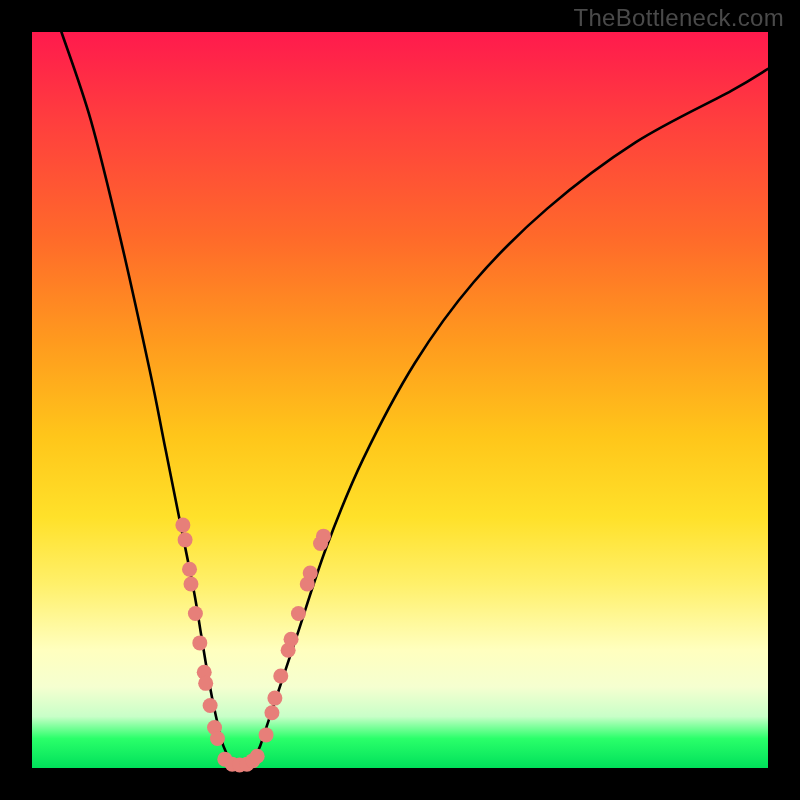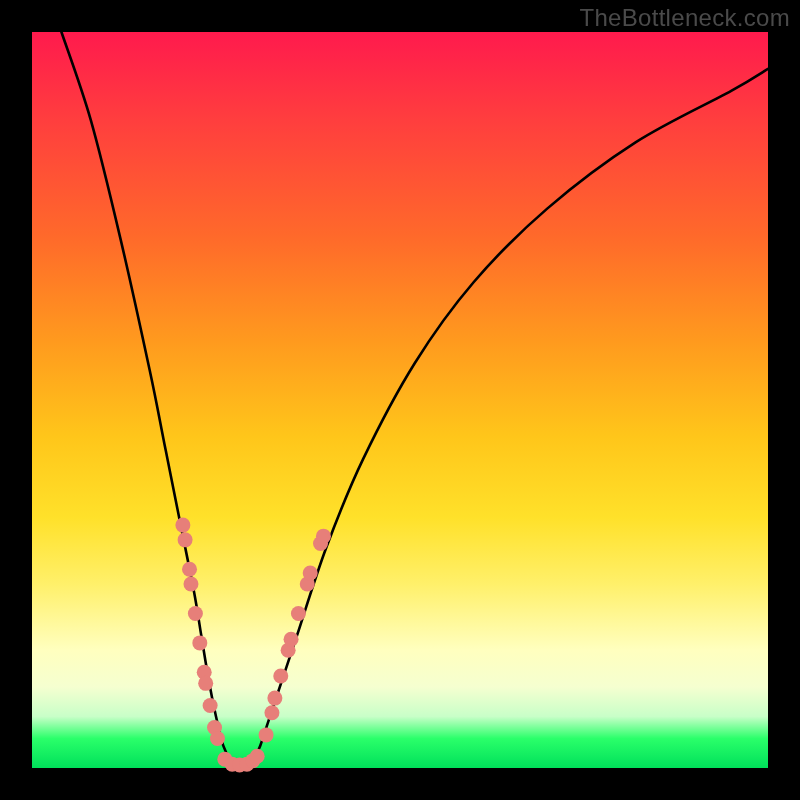--- a/index.html
+++ b/index.html
@@ -35,21 +35,21 @@
       #ffffbf 84%,
       #f5ffd0 89%,
       #c8ffc8 93%,
       #2aff6a 96%,
       #00e05a 100%
     );
   }
   .watermark {
     position: absolute;
     top: 4px;
-    right: 10px;
+    right: 16px;
     color: #4a4a4a;
     font-size: 24px;
     font-weight: 500;
     letter-spacing: 0.3px;
     user-select: none;
   }
   svg.curve {
     position: absolute;
     inset: 0;
     width: 736px;

